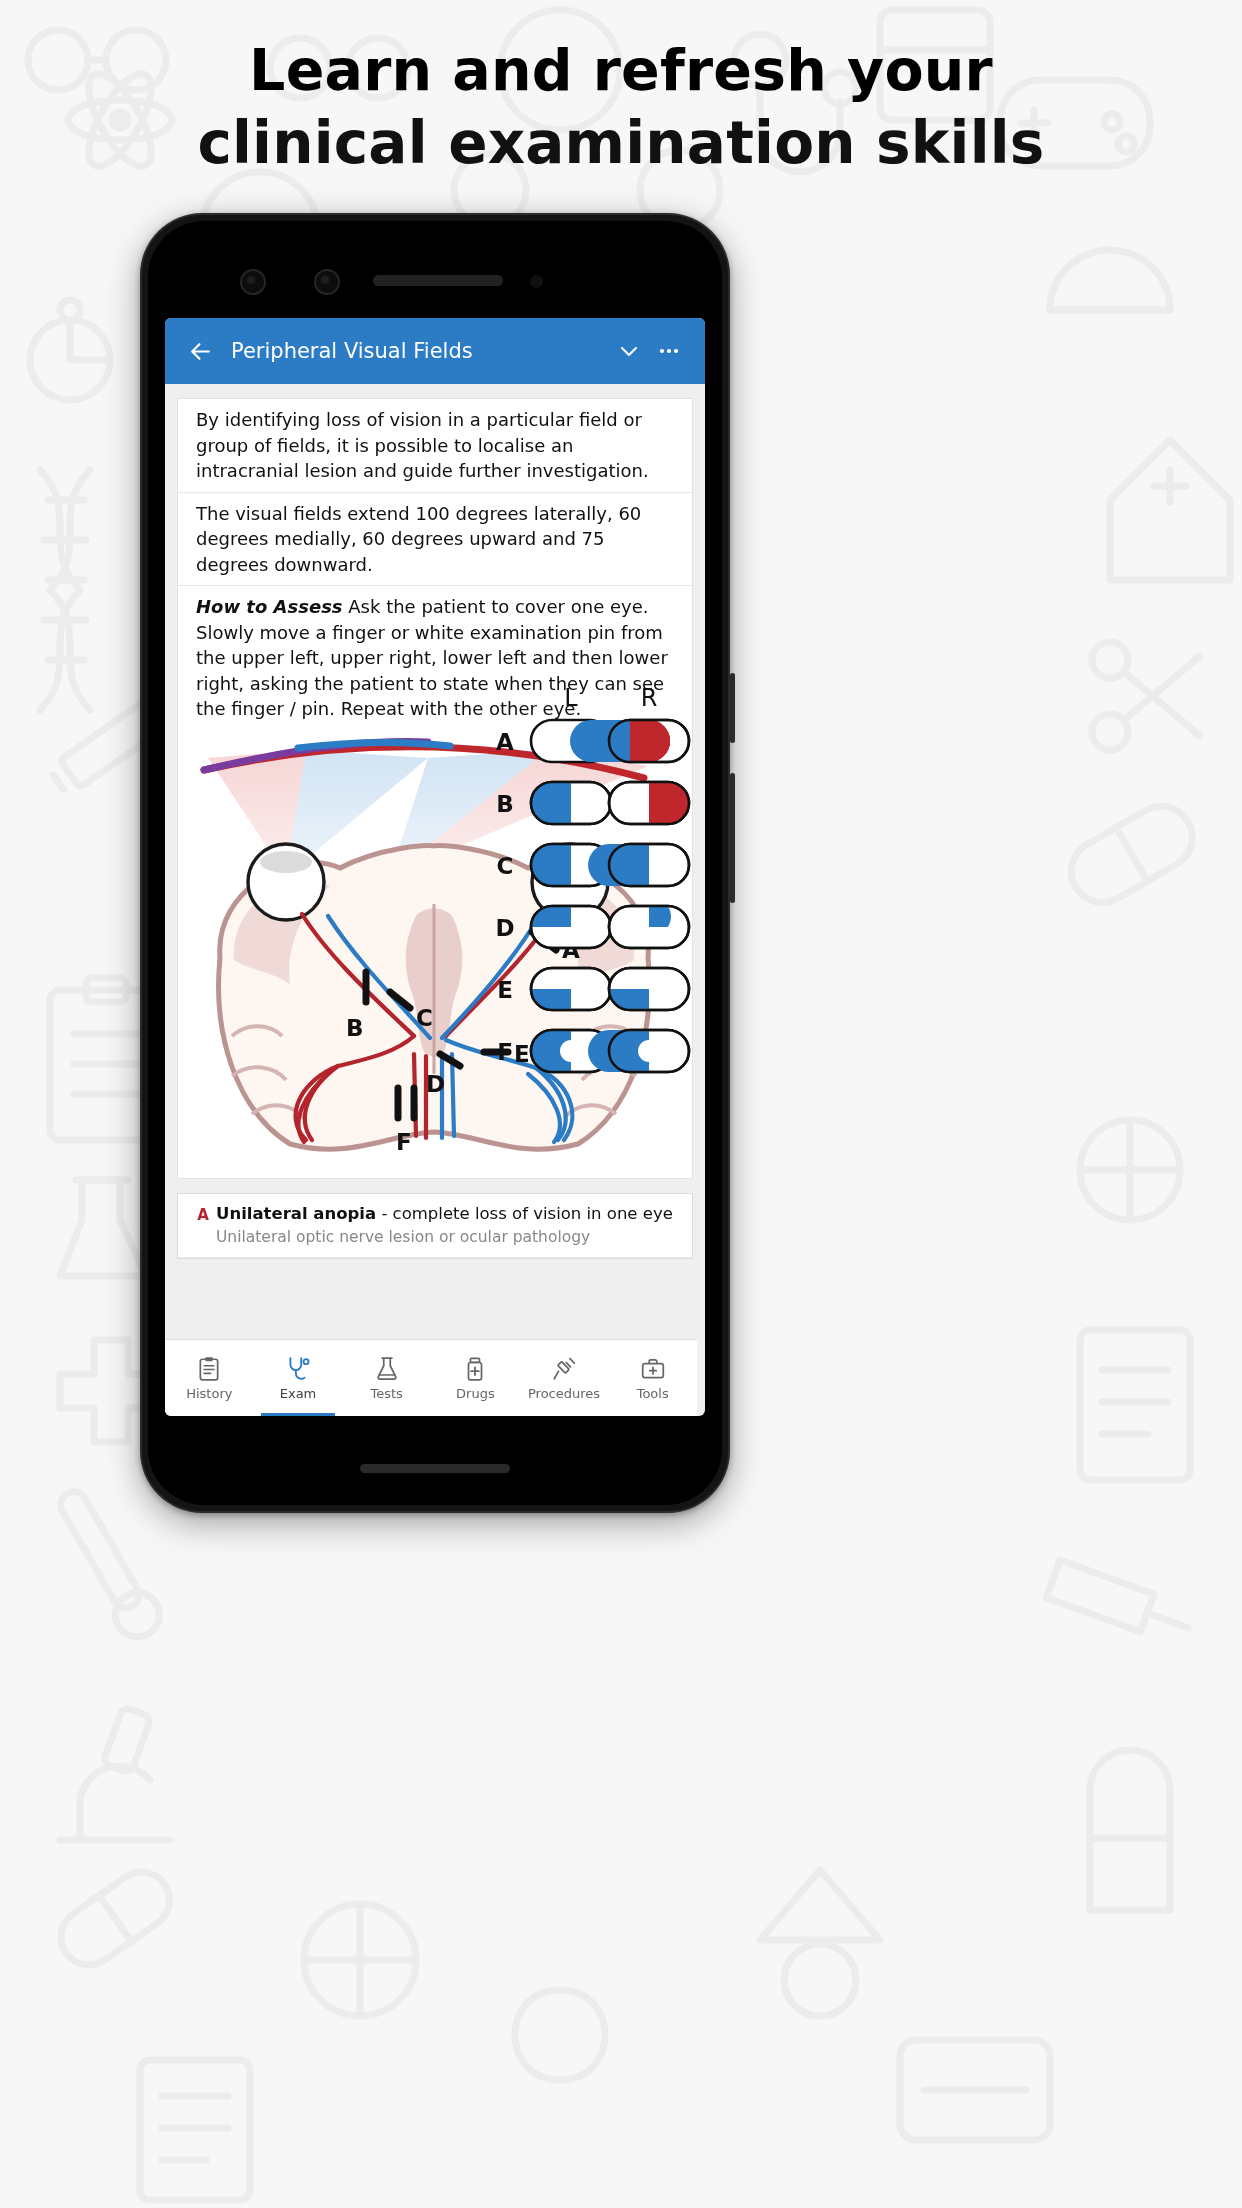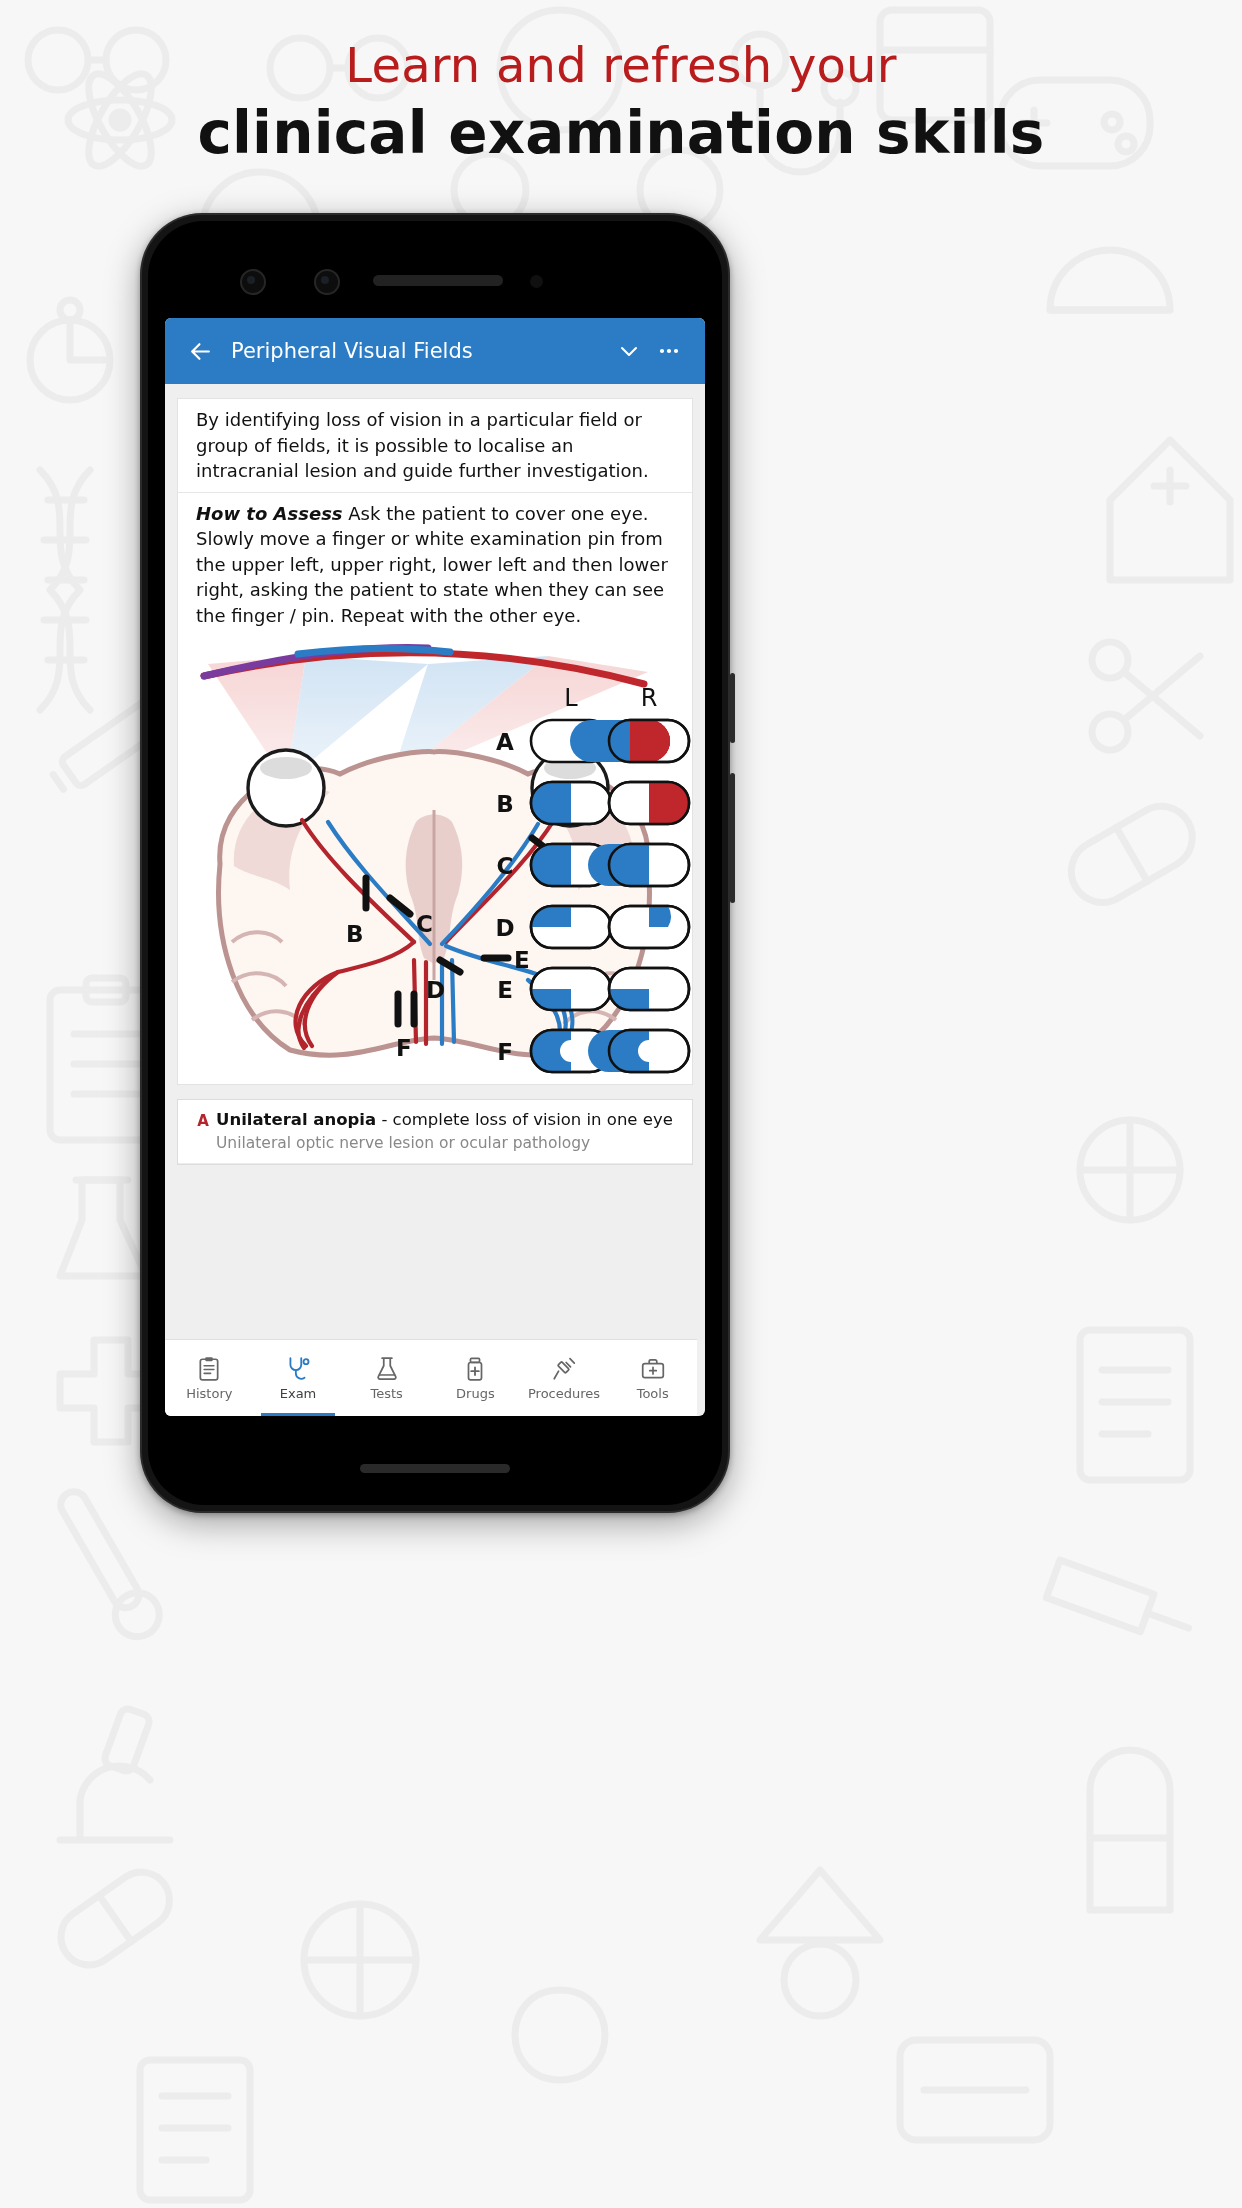--- a/index.html
+++ b/index.html
@@ -6,22 +6,22 @@
   body{
     width:1242px;height:2208px;overflow:hidden;position:relative;
     background:#f7f7f7;
     font-family:"DejaVu Sans","Liberation Sans",sans-serif;
   }
   
   #wm{position:absolute;inset:0;opacity:1;pointer-events:none;}
   
   .headline{position:absolute;top:40px;left:0;width:1242px;text-align:center;z-index:3;}
   .headline .l1{
-    font-size:48px;color:#b91c1c;letter-spacing:.2px;line-height:1.08;
-    font-family:"DejaVu Sans","Liberation Sans",sans-serif;font-weight:400;
+    font-size:57px;color:#000000;letter-spacing:.2px;line-height:1.08;
+    font-family:"DejaVu Sans","Liberation Sans",sans-serif;font-weight:700;
   }
   .headline .l2{
     font-size:58px;color:#111;letter-spacing:.2px;line-height:1.15;font-weight:bold;
     margin-top:8px;
   }
   
   .phone{
     position:absolute;left:140px;top:213px;width:590px;height:1300px;
     background:#141414;border-radius:62px;
     box-shadow:0 10px 34px rgba(0,0,0,.35), 0 2px 6px rgba(0,0,0,.3);
@@ -294,20 +294,21 @@
             <circle cx="12" cy="12" r="2.1" fill="#fff"></circle>
             <circle cx="19" cy="12" r="2.1" fill="#fff"></circle>
           </svg>
         </div>
       </div>
 
       <div class="content">
 
         <div class="card nb">
           <div class="para">By identifying loss of vision in a particular field or group of fields, it is possible to localise an intracranial lesion and guide further investigation.</div>
+          <div class="para">The visual fields extend 100 degrees laterally, 60 degrees medially, 60 degrees upward and 75 degrees downward.</div>
           <div class="para">
             <b class="hta">How to Assess</b>
             <span>Ask the patient to cover one eye. Slowly move a finger or white examination pin from the upper left, upper right, lower left and then lower right, asking the patient to state when they can see the finger / pin. Repeat with the other eye.</span>
           </div>
         </div>
 
         <div class="diagram">
           <svg width="516" height="430" viewBox="0 0 516 430">
             <defs>
               <linearGradient id="gLB" x1="0" y1="0" x2="0" y2="1">

